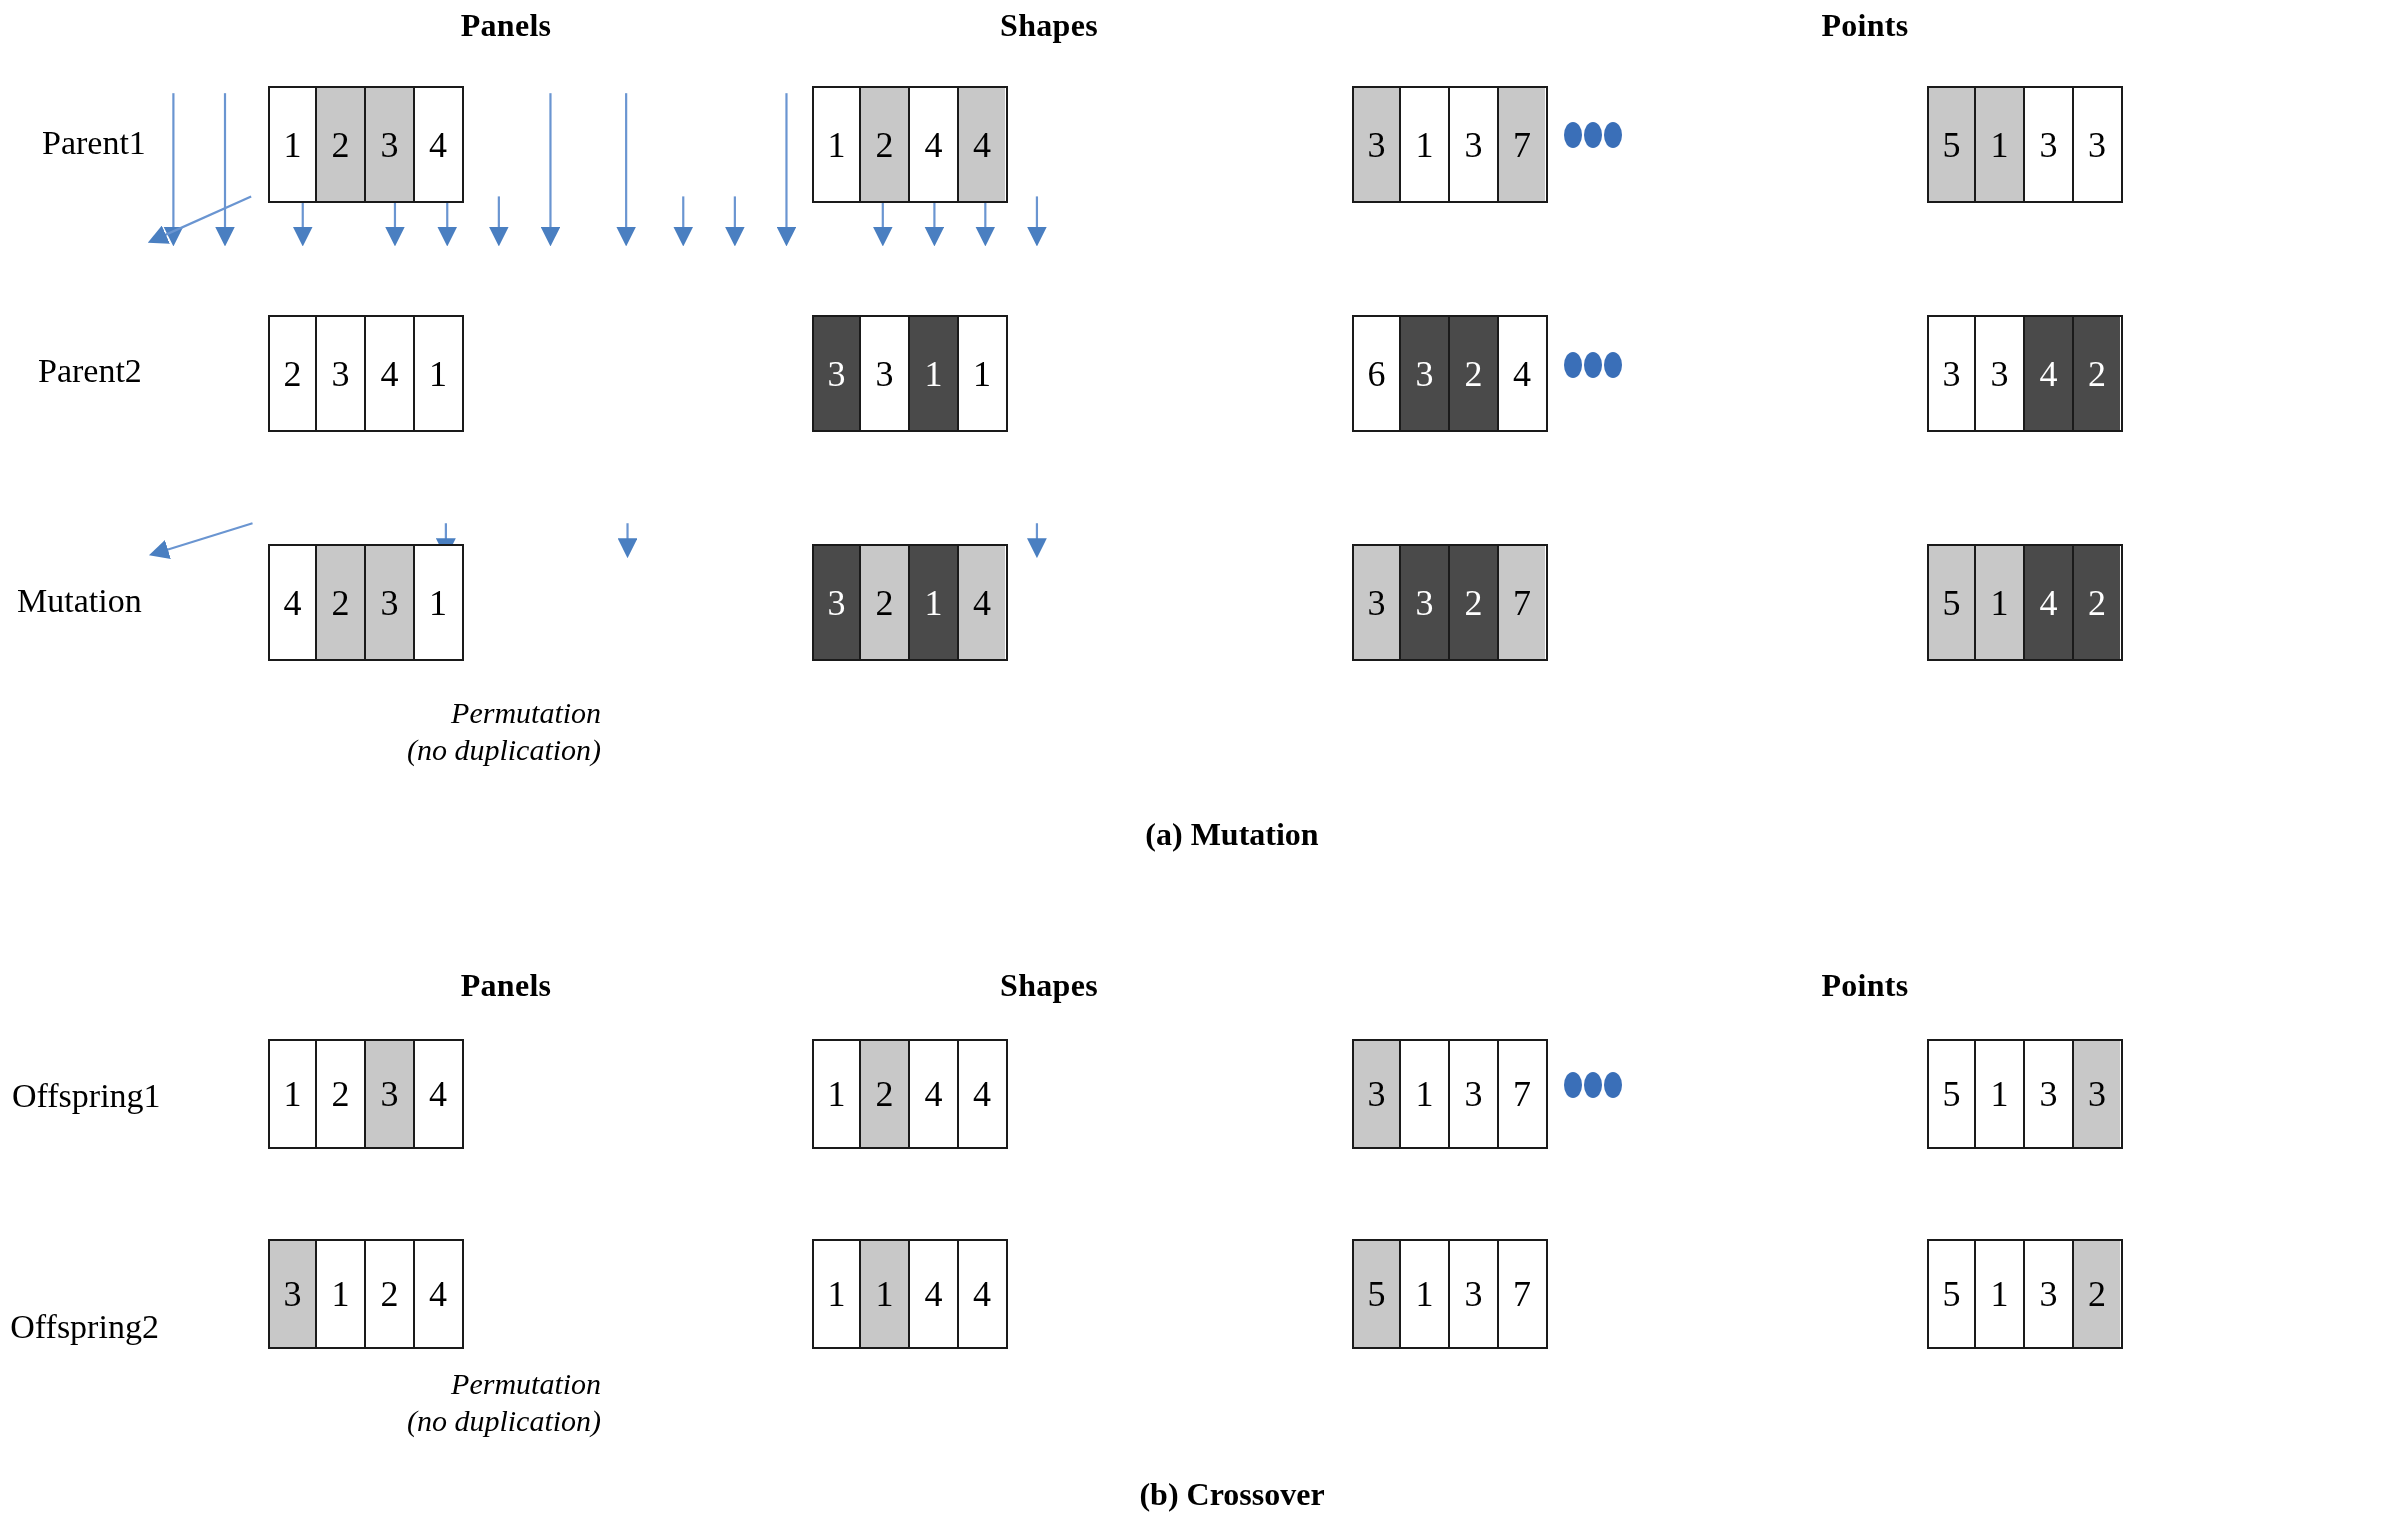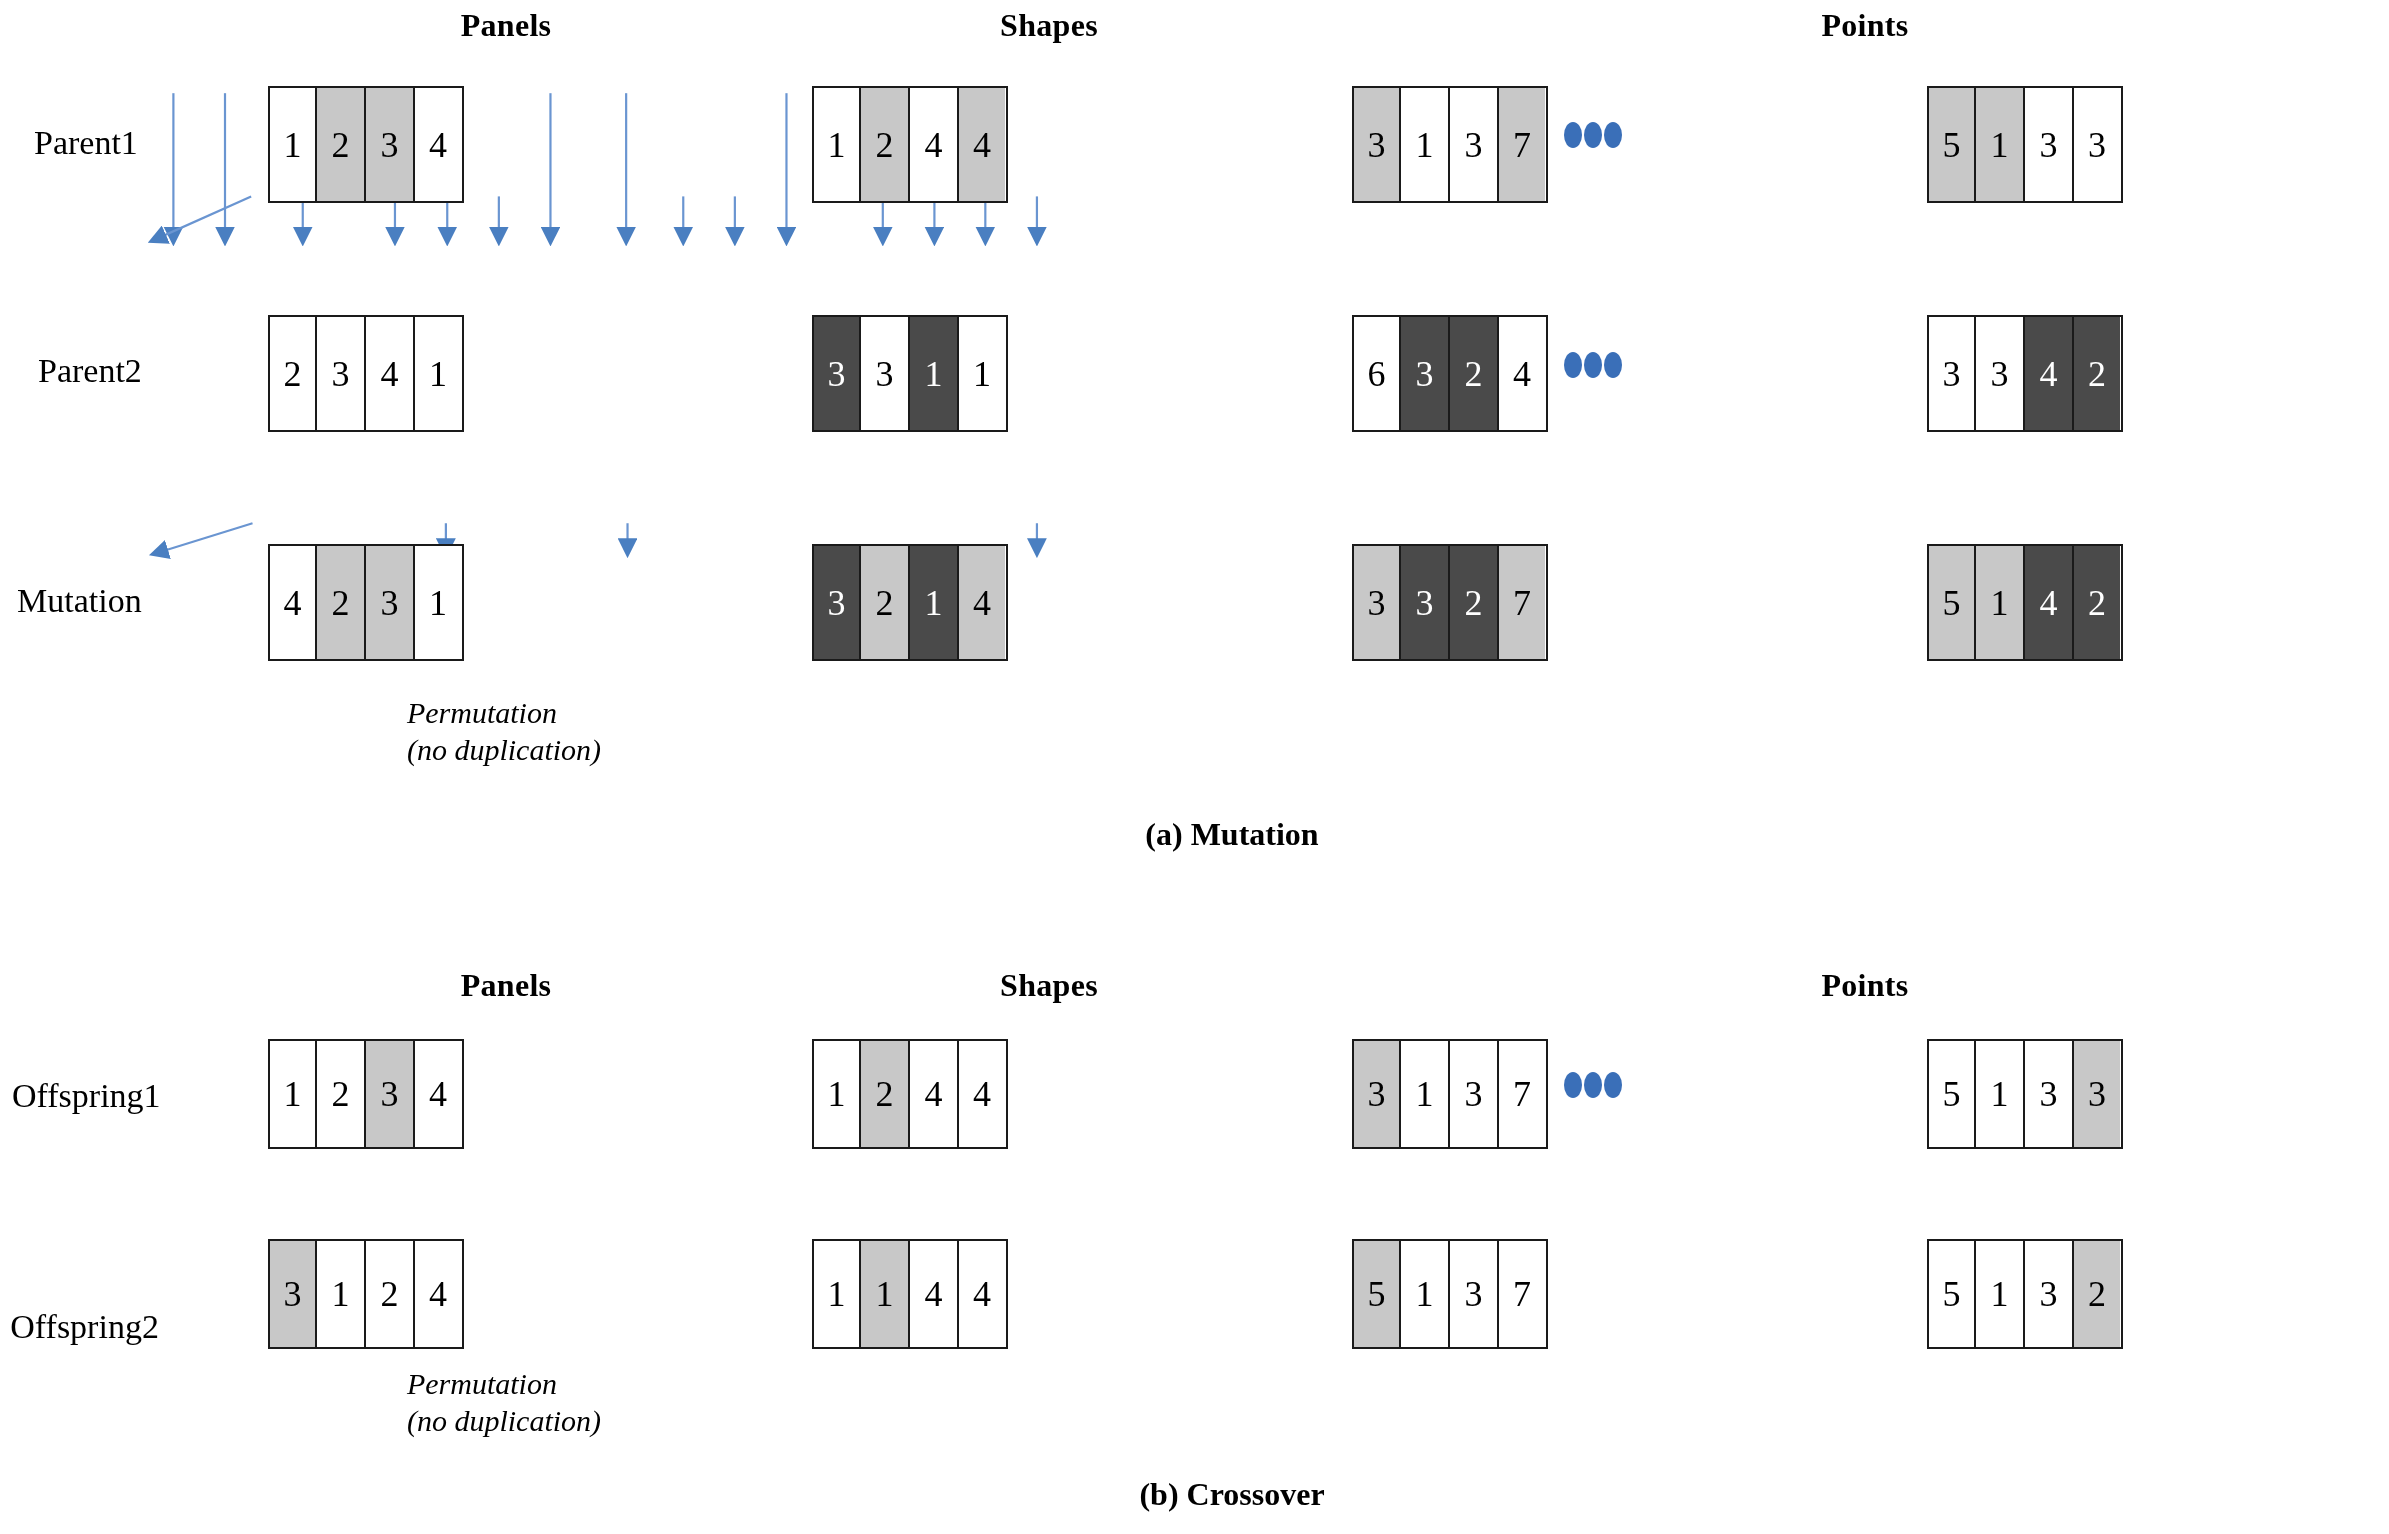--- a/index.html
+++ b/index.html
@@ -75,21 +75,21 @@
     font-size:32px;
     white-space:nowrap;
     transform:translateX(-50%);
     text-align:center;
   }
   .permnote{
     position:absolute;
     font-style:italic;
     font-size:30px;
     line-height:1.22;
-    text-align:left;
+    text-align:right;
     transform:translateX(-50%);
     white-space:nowrap;
   }
 
   
   .arrows{position:absolute;left:0;top:0;width:2389px;height:1535px;pointer-events:none;}
 </style>
 </head>
 <body>
 
@@ -133,21 +133,21 @@
       <line x1="912" y1="760" x2="912" y2="805"></line>
 
       <line x1="1507" y1="760" x2="1507" y2="805"></line>
     </g>
   </svg>
 
   <div class="colhead" style="left:506px;top:6.9px;">Panels</div>
   <div class="colhead" style="left:1049px;top:6.9px;">Shapes</div>
   <div class="colhead" style="left:1865px;top:6.9px;">Points</div>
 
-  <div class="rowlabel" style="left:34px;top:124px;">Parent1</div>
+  <div class="rowlabel" style="left:42px;top:124px;">Parent1</div>
   <div class="rowlabel" style="left:38px;top:352px;">Parent2</div>
   <div class="rowlabel" style="left:17px;top:582px;">Mutation</div>
 
   <div class="strip" style="left:268px;top:86px;width:196px;height:117px;">
     <div class="cell white" style="width:47px;">1</div>
     <div class="cell grey" style="width:49px;">2</div>
     <div class="cell grey" style="width:49px;">3</div>
     <div class="cell white" style="width:46px;">4</div>
   </div>
 

